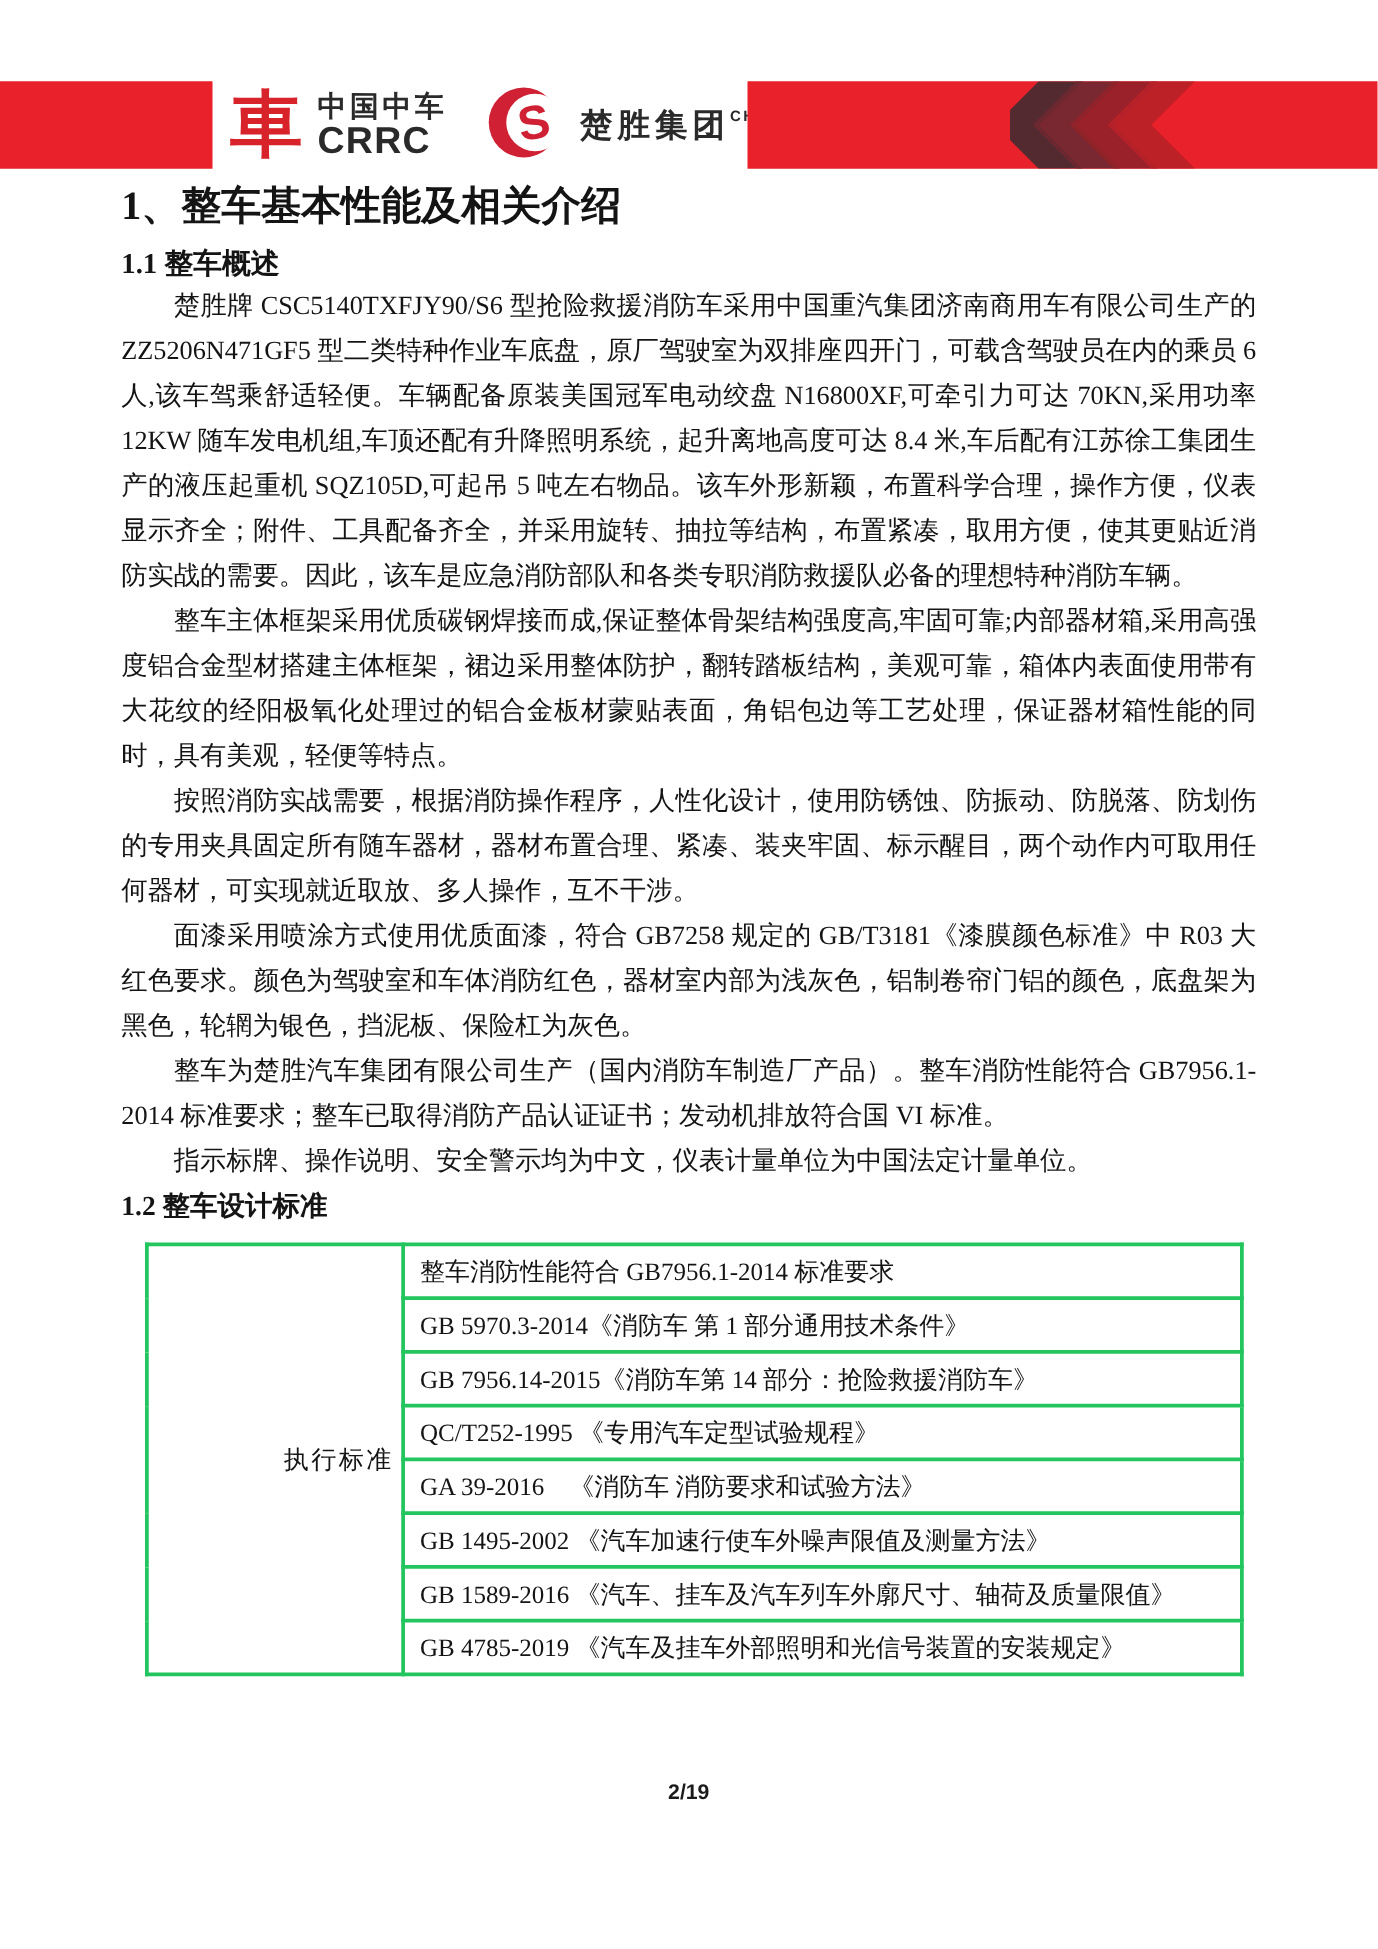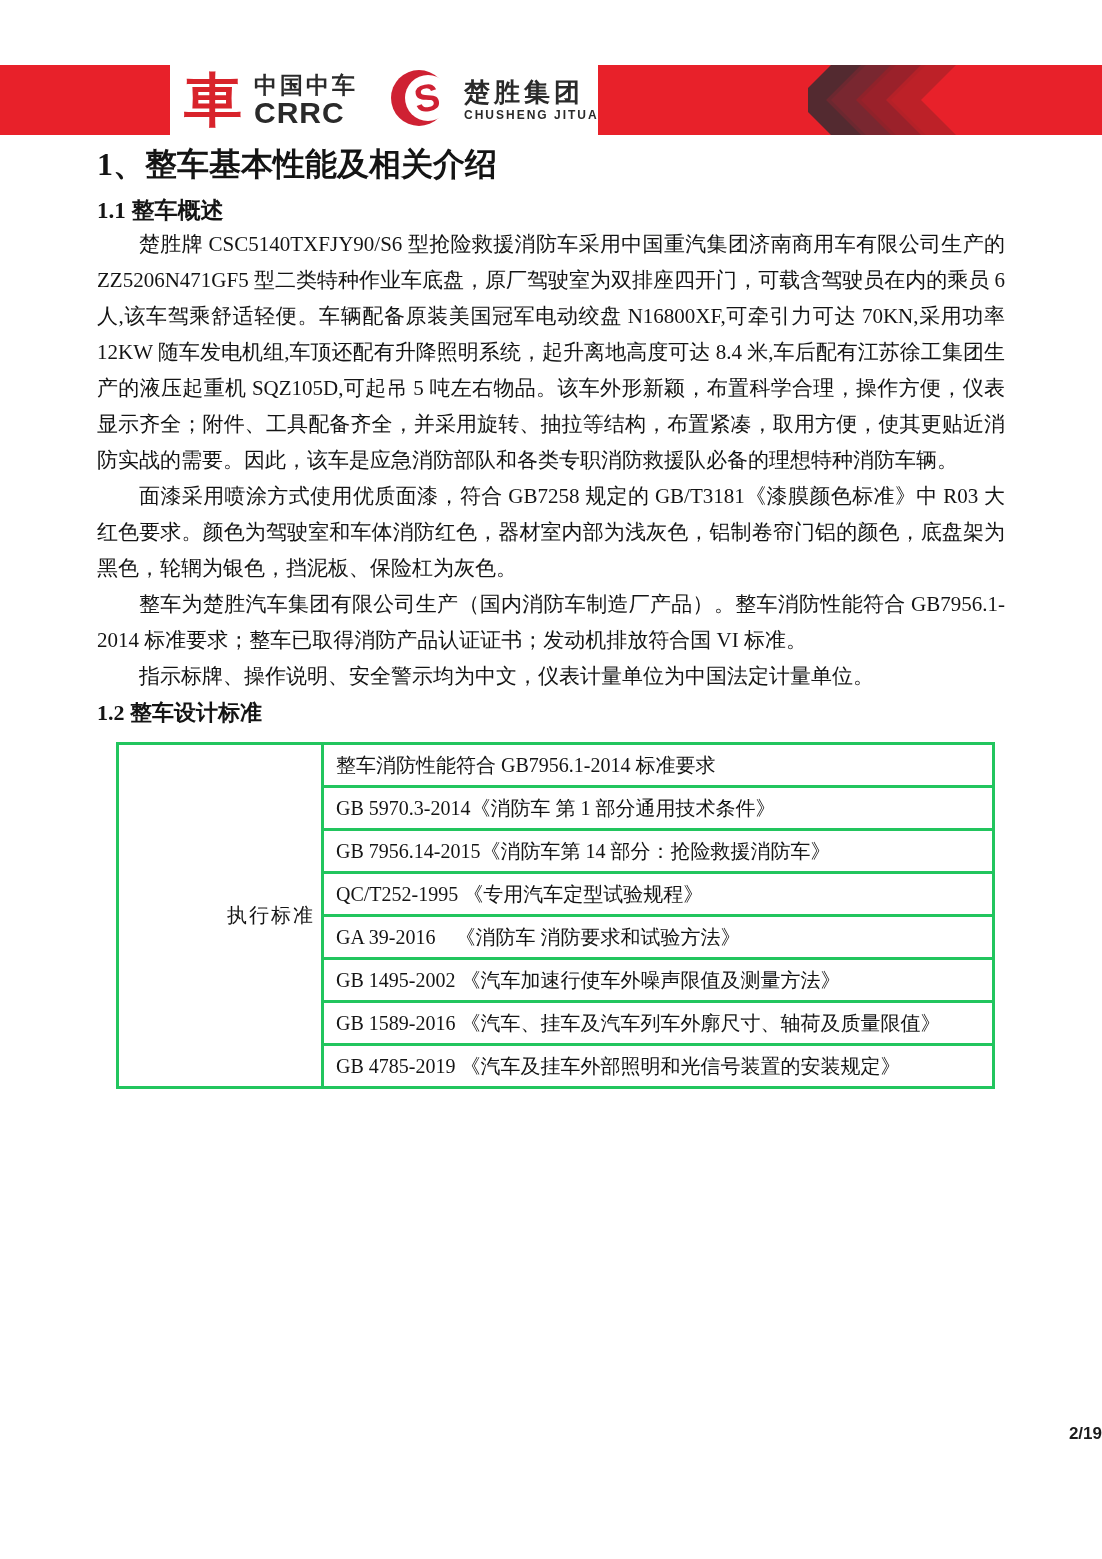--- a/index.html
+++ b/index.html
@@ -15,40 +15,40 @@
   .chevron-wrap{position:absolute;left:210px;top:0;width:180px;height:70px;}
   .logo-crrc{position:absolute;left:184px;top:0;height:70px;display:flex;align-items:center;gap:12px;}
   .crrc-glyph{
     font-family:"Liberation Sans","DejaVu Sans",sans-serif;
     color:#d8232b;font-size:58px;line-height:64px;font-weight:bold;
   }
   .crrc-text{display:flex;flex-direction:column;justify-content:center;}
   .crrc-cn{font-family:"Liberation Sans",sans-serif;font-weight:bold;color:#2a2a2a;font-size:23px;line-height:26px;letter-spacing:3px;}
   .crrc-en{font-family:"Liberation Sans",sans-serif;font-weight:bold;color:#2a2a2a;font-size:30px;line-height:30px;letter-spacing:1px;}
   .logo-chusheng{position:absolute;left:390px;top:0;height:70px;display:flex;align-items:center;gap:10px;}
-  .cs-text{display:flex;flex-direction:column;justify-content:flex-start;}
+  .cs-text{display:flex;flex-direction:row;justify-content:flex-start;}
   .cs-cn{font-family:"Liberation Sans",sans-serif;font-weight:bold;color:#2a2a2a;font-size:26px;line-height:30px;letter-spacing:4px;}
   .cs-en{font-family:"Liberation Sans",sans-serif;font-weight:bold;color:#2a2a2a;font-size:12px;line-height:16px;letter-spacing:2px;}
   
   .content{position:absolute;left:97px;top:146px;width:908px;}
   .doc-h1{font-size:32px;font-weight:bold;line-height:36px;margin:0;}
   .doc-h2{font-size:23px;font-weight:bold;line-height:30px;margin:14px 0 0 0;}
   .doc-h2b{font-size:22px;font-weight:bold;line-height:30px;margin:4px 0 0 0;}
   .body-par{font-size:21px;line-height:36px;text-align:justify;text-indent:2em;margin:0;}
   .body-par:first-of-type{}
   
   table.std{border-collapse:collapse;margin:14px 0 0 19px;width:879px;table-layout:fixed;}
   table.std td{
     border:3px solid #22c55e;height:40px;font-size:20px;
     padding:0 6px 0 12px;vertical-align:middle;white-space:nowrap;overflow:hidden;
   }
   td.colhead{width:184px;text-align:right;font-size:21px;padding:0;letter-spacing:2px;}
   
   .footer{
-    position:absolute;top:1424px;left:0;width:1102px;text-align:right;
+    position:absolute;top:1424px;left:0;width:1102px;text-align:center;
     font-family:"Liberation Sans","DejaVu Sans",sans-serif;font-weight:bold;font-size:17px;color:#1b1b1b;
   }
 </style>
 </head>
 <body>
 
 <div class="header-band">
   <div class="red-block-left"></div>
 
   <div class="logo-crrc">
@@ -83,20 +83,22 @@
       </svg>
     </div>
   </div>
 </div>
 
 <div class="content">
   <h1 class="doc-h1">1、整车基本性能及相关介绍</h1>
   <h2 class="doc-h2">1.1 整车概述</h2>
 
   <p class="body-par">楚胜牌 CSC5140TXFJY90/S6 型抢险救援消防车采用中国重汽集团济南商用车有限公司生产的 ZZ5206N471GF5 型二类特种作业车底盘，原厂驾驶室为双排座四开门，可载含驾驶员在内的乘员 6 人,该车驾乘舒适轻便。车辆配备原装美国冠军电动绞盘 N16800XF,可牵引力可达 70KN,采用功率 12KW 随车发电机组,车顶还配有升降照明系统，起升离地高度可达 8.4 米,车后配有江苏徐工集团生产的液压起重机 SQZ105D,可起吊 5 吨左右物品。该车外形新颖，布置科学合理，操作方便，仪表显示齐全；附件、工具配备齐全，并采用旋转、抽拉等结构，布置紧凑，取用方便，使其更贴近消防实战的需要。因此，该车是应急消防部队和各类专职消防救援队必备的理想特种消防车辆。</p>
+  <p class="body-par">整车主体框架采用优质碳钢焊接而成,保证整体骨架结构强度高,牢固可靠;内部器材箱,采用高强度铝合金型材搭建主体框架，裙边采用整体防护，翻转踏板结构，美观可靠，箱体内表面使用带有大花纹的经阳极氧化处理过的铝合金板材蒙贴表面，角铝包边等工艺处理，保证器材箱性能的同时，具有美观，轻便等特点。</p>
+  <p class="body-par">按照消防实战需要，根据消防操作程序，人性化设计，使用防锈蚀、防振动、防脱落、防划伤的专用夹具固定所有随车器材，器材布置合理、紧凑、装夹牢固、标示醒目，两个动作内可取用任何器材，可实现就近取放、多人操作，互不干涉。</p>
   <p class="body-par">面漆采用喷涂方式使用优质面漆，符合 GB7258 规定的 GB/T3181《漆膜颜色标准》中 R03 大红色要求。颜色为驾驶室和车体消防红色，器材室内部为浅灰色，铝制卷帘门铝的颜色，底盘架为黑色，轮辋为银色，挡泥板、保险杠为灰色。</p>
   <p class="body-par">整车为楚胜汽车集团有限公司生产（国内消防车制造厂产品）。整车消防性能符合 GB7956.1-2014 标准要求；整车已取得消防产品认证证书；发动机排放符合国 VI 标准。</p>
   <p class="body-par">指示标牌、操作说明、安全警示均为中文，仪表计量单位为中国法定计量单位。</p>
 
   <h2 class="doc-h2b">1.2 整车设计标准</h2>
 
   <table class="std">
     <tbody>
       <tr>
         <td class="colhead" rowspan="8">执行标准</td>

